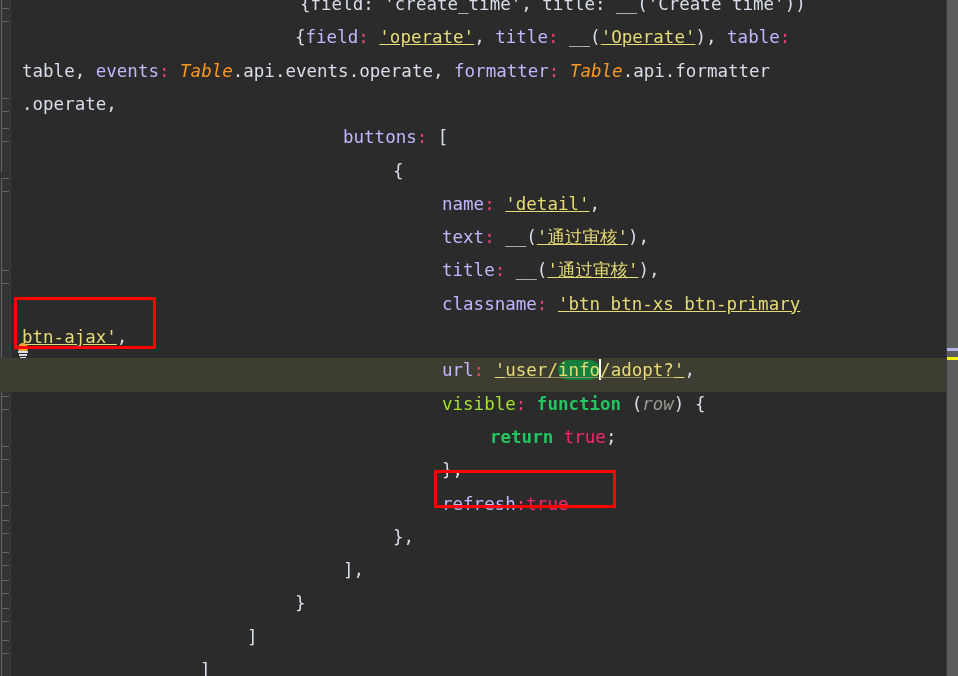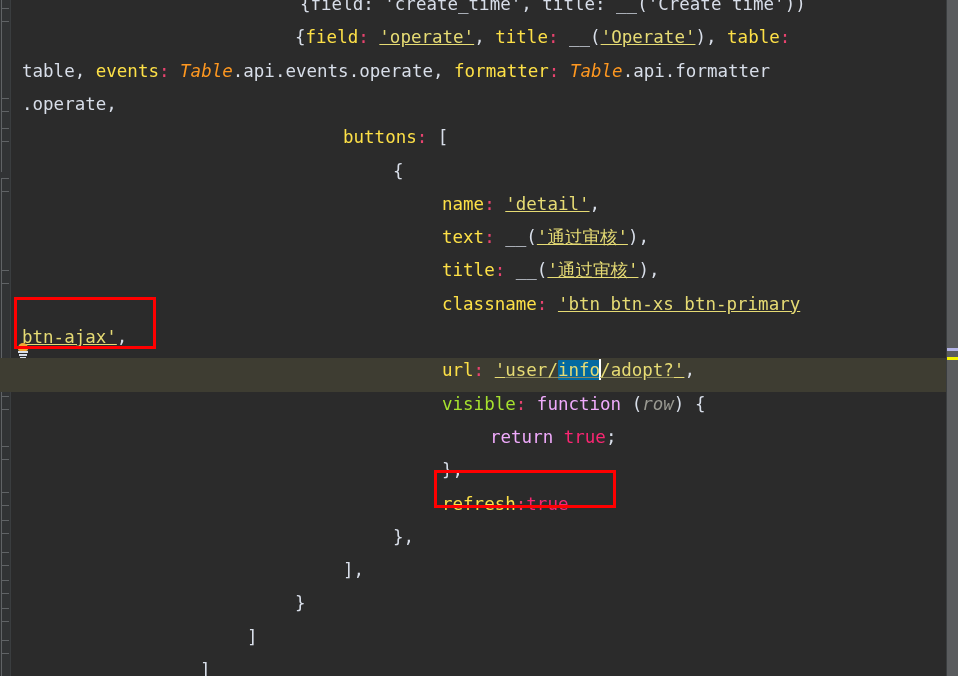--- a/index.html
+++ b/index.html
@@ -81,33 +81,33 @@
   .line {
     position: absolute;
     left: 0;
     height: 33.3px;
     white-space: pre;
   }
 
   
   .t-plain   { color: #d8dee9; }
   .t-punct   { color: #d8dee9; }
-  .t-prop    { color: #fde047; }
+  .t-prop    { color: #c4b5fd; }
   .t-colon   { color: #e8436f; }
   .t-str     { color: #e6db74; text-decoration: underline; }
-  .t-keyword { color: #f0abfc; }
+  .t-keyword { color: #22c55e; font-weight: bold; }
   .t-fn      { color: #a6e22e; }
   .t-param   { color: #9a9a92; font-style: italic; }
   .t-class   { color: #fd9720; font-style: italic; }
   .t-bool    { color: #f92672; }
   .t-url     { color: #e6db74; text-decoration: underline; text-decoration-color: #8d8a5c; }
 
   .sel {
-    background: #0369a1;
-    border-radius: 1px;
+    background: #15803d;
+    border-radius: 10px;
   }
   .caret {
     display: inline-block;
     width: 2px;
     height: 21px;
     background: #ffffff;
     vertical-align: -4px;
     margin: 0 -1px;
   }
 

